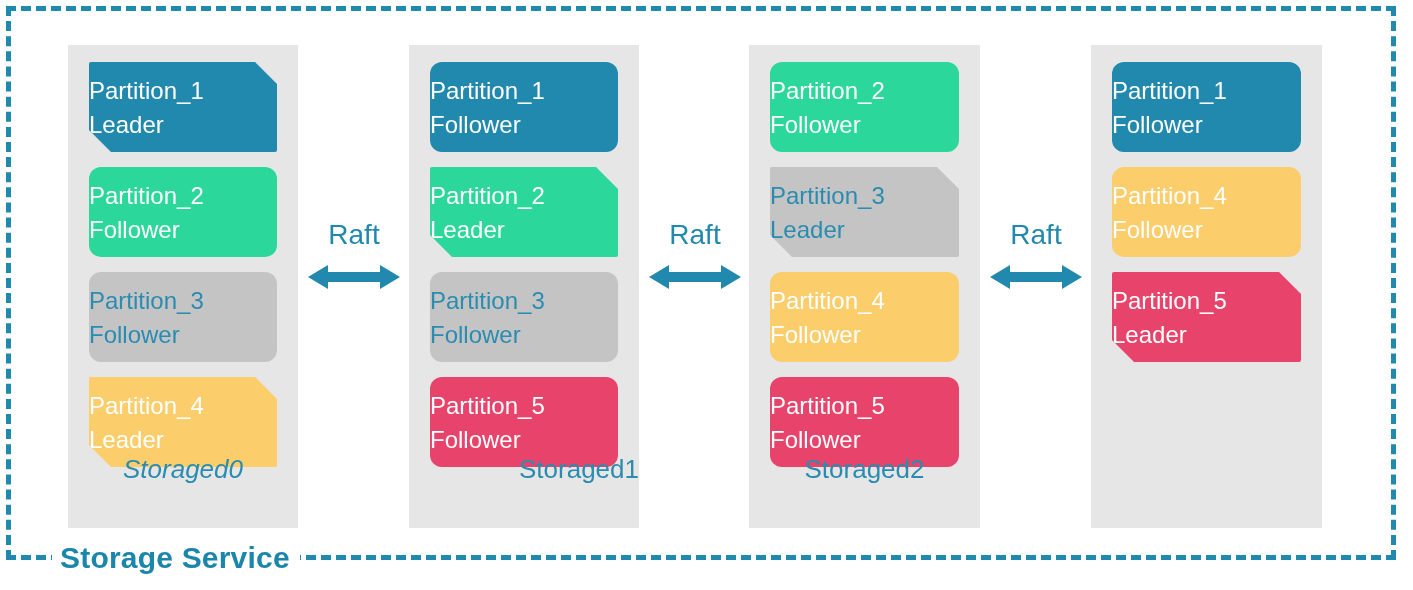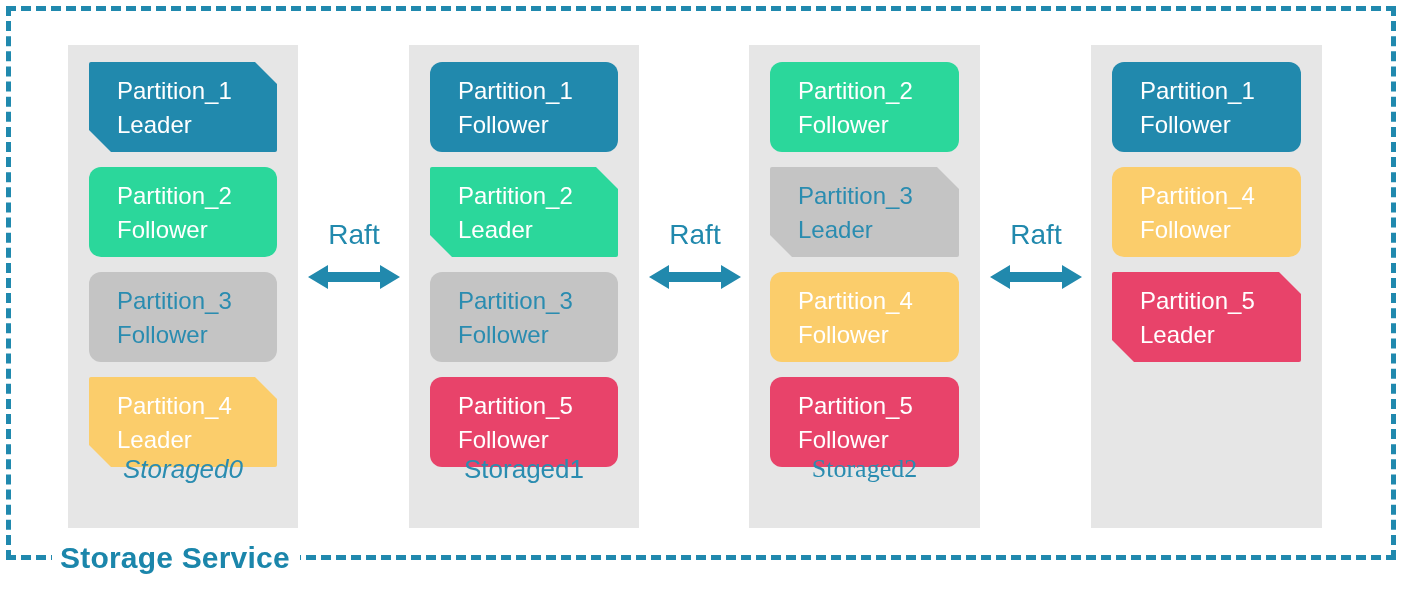--- a/index.html
+++ b/index.html
@@ -72,21 +72,21 @@
     left: 21px;
     right: 21px;
     top: 17px;
   }
 
   .partition {
     position: relative;
     height: 90px;
     margin-bottom: 15px;
     box-sizing: border-box;
-    padding: 12px 0 0 28px;
+    padding: 12px 0 0 0;
     color: #ffffff;
     font-size: 24px;
     line-height: 34px;
   }
 
   
   .partition.role-follower {
     border-radius: 12px;
   }
   
@@ -175,42 +175,42 @@
           </div>
           <div class="partition role-follower" style="background: rgb(196, 196, 196); color: rgb(42, 140, 176);">
             <span class="p-name">Partition_3</span>
             <span class="p-role">Follower</span>
           </div>
           <div class="partition role-follower" style="background: rgb(232, 67, 106); color: rgb(255, 255, 255);">
             <span class="p-name">Partition_5</span>
             <span class="p-role">Follower</span>
           </div>
         </div>
-        <div class="node-label" style="color: rgb(42, 140, 176);">Storaged1</div>
+        <div class="node-label" style="color: rgb(42, 140, 176); text-align: right;">Storaged1</div>
       </div>
       <div class="node node-2" style="background: rgb(230, 230, 230);">
         <div class="partitions">
           <div class="partition role-follower" style="background: rgb(43, 215, 155); color: rgb(255, 255, 255);">
             <span class="p-name">Partition_2</span>
             <span class="p-role">Follower</span>
           </div>
           <div class="partition role-leader" style="background: rgb(196, 196, 196); color: rgb(42, 140, 176);">
             <span class="p-name">Partition_3</span>
             <span class="p-role">Leader</span>
           </div>
           <div class="partition role-follower" style="background: rgb(251, 205, 107); color: rgb(255, 255, 255);">
             <span class="p-name">Partition_4</span>
             <span class="p-role">Follower</span>
           </div>
           <div class="partition role-follower" style="background: rgb(232, 67, 106); color: rgb(255, 255, 255);">
             <span class="p-name">Partition_5</span>
             <span class="p-role">Follower</span>
           </div>
         </div>
-        <div class="node-label" style="color: rgb(42, 140, 176); font-family: Liberation Serif, serif;">Storaged2</div>
+        <div class="node-label" style="color: rgb(42, 140, 176);">Storaged2</div>
       </div>
       <div class="node node-3" style="background: rgb(230, 230, 230);">
         <div class="partitions">
           <div class="partition role-follower" style="background: rgb(33, 137, 173); color: rgb(255, 255, 255);">
             <span class="p-name">Partition_1</span>
             <span class="p-role">Follower</span>
           </div>
           <div class="partition role-follower" style="background: rgb(251, 205, 107); color: rgb(255, 255, 255);">
             <span class="p-name">Partition_4</span>
             <span class="p-role">Follower</span>

